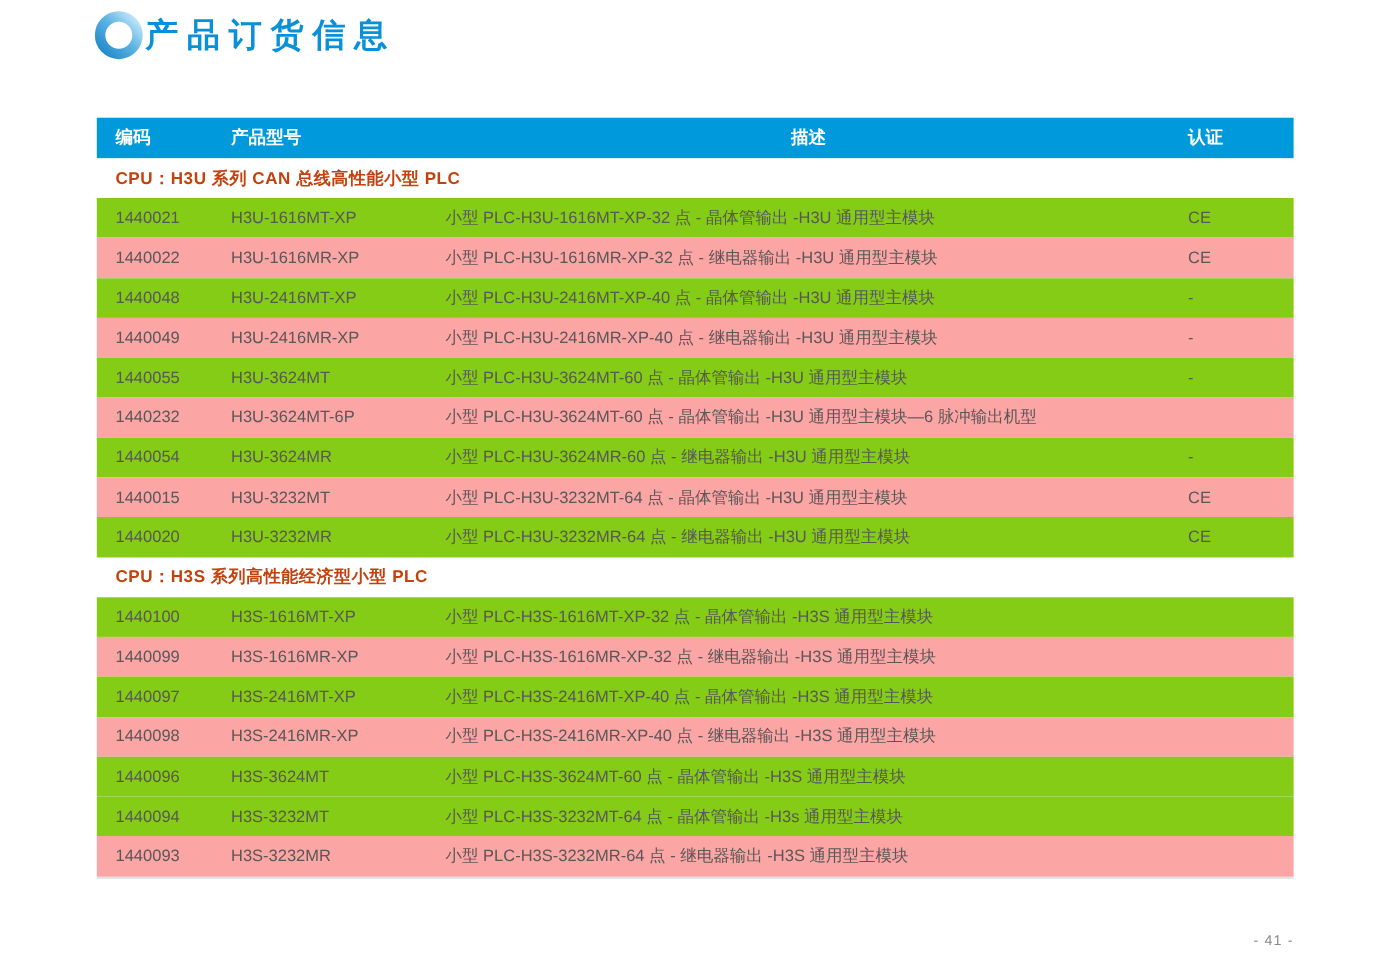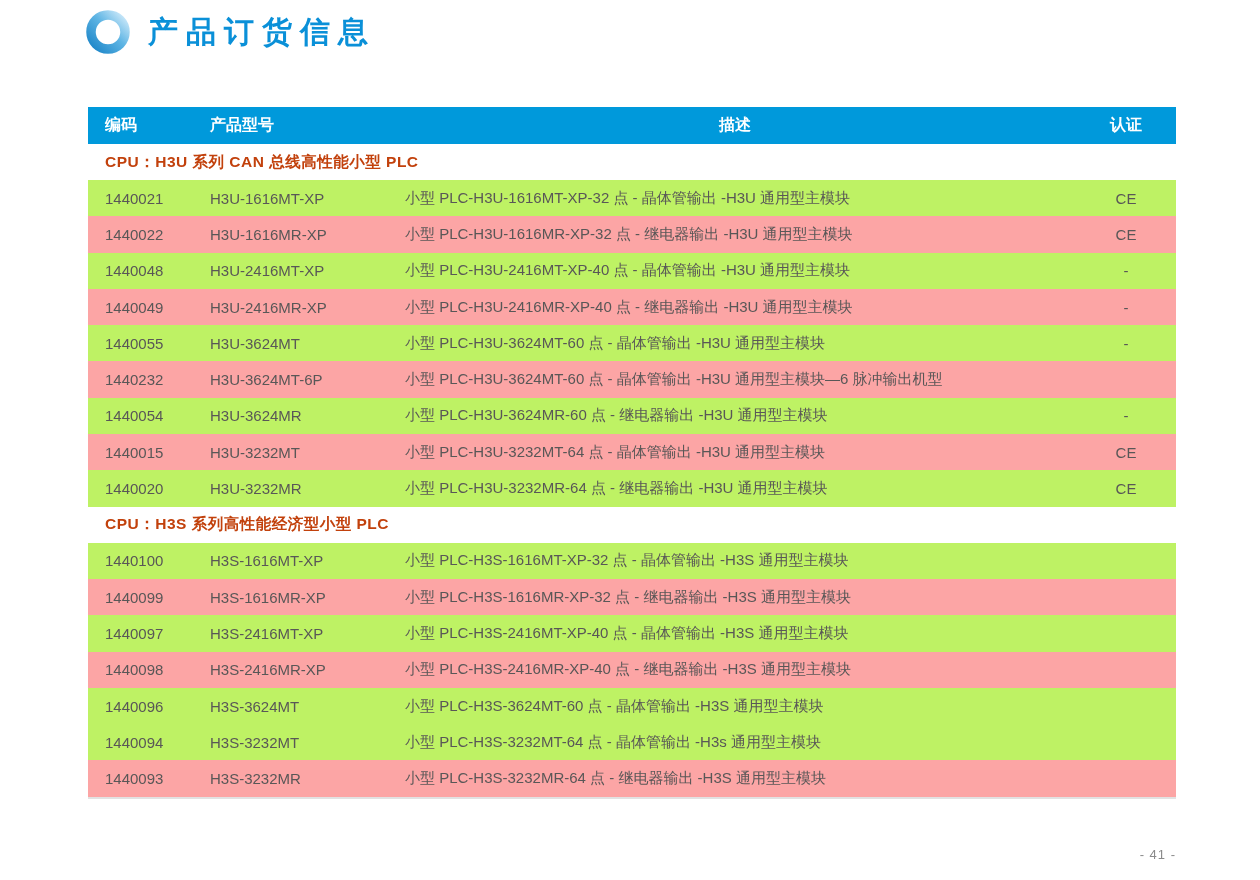--- a/index.html
+++ b/index.html
@@ -11,21 +11,20 @@
     background: #ffffff;
     font-family: "Liberation Sans", sans-serif;
     overflow: hidden;
   }
   .page-header {
     position: absolute;
     left: 84px;
     top: 8px;
     display: flex;
     align-items: center;
-    gap: 16px;
   }
   .ring-icon { width: 48px; height: 48px; display: block; }
   .page-title {
     font-size: 30px;
     font-weight: bold;
     color: #0a90d8;
     letter-spacing: 8px;
     white-space: nowrap;
   }
   .table {
@@ -41,21 +40,21 @@
     height: 37px;
     background: #0099db;
     color: #ffffff;
     font-size: 16px;
     font-weight: bold;
     margin-top: 23px;
   }
   .cell-code  { width: 107px; padding-left: 17px; }
   .cell-model { width: 195px; padding-left: 15px; }
   .cell-desc  { flex: 1; padding-left: 15px; }
-  .cell-cert  { width: 96px; text-align: center; padding-right: 4px; }
+  .cell-cert  { width: 96px; padding-right: 4px; }
   .thead .cell-desc { text-align: center; padding-left: 0; }
   .section-row {
     display: flex;
     align-items: center;
     height: 36px;
     padding-left: 17px;
     background: #ffffff;
     color: #c2410c;
     font-size: 15.5px;
     font-weight: bold;
@@ -63,21 +62,21 @@
   }
   .data-row {
     display: flex;
     align-items: center;
     height: 36.3px;
     background: #fca5a5;
     color: #595757;
     font-size: 15px;
     white-space: nowrap;
   }
-  .data-row.shaded { background: #bef264; }
+  .data-row.shaded { background: #84cc16; }
   .page-number {
     position: absolute;
     top: 847px;
     right: 84px;
     font-size: 13px;
     color: #8a8a8a;
     letter-spacing: 1px;
   }
 </style>
 </head>

